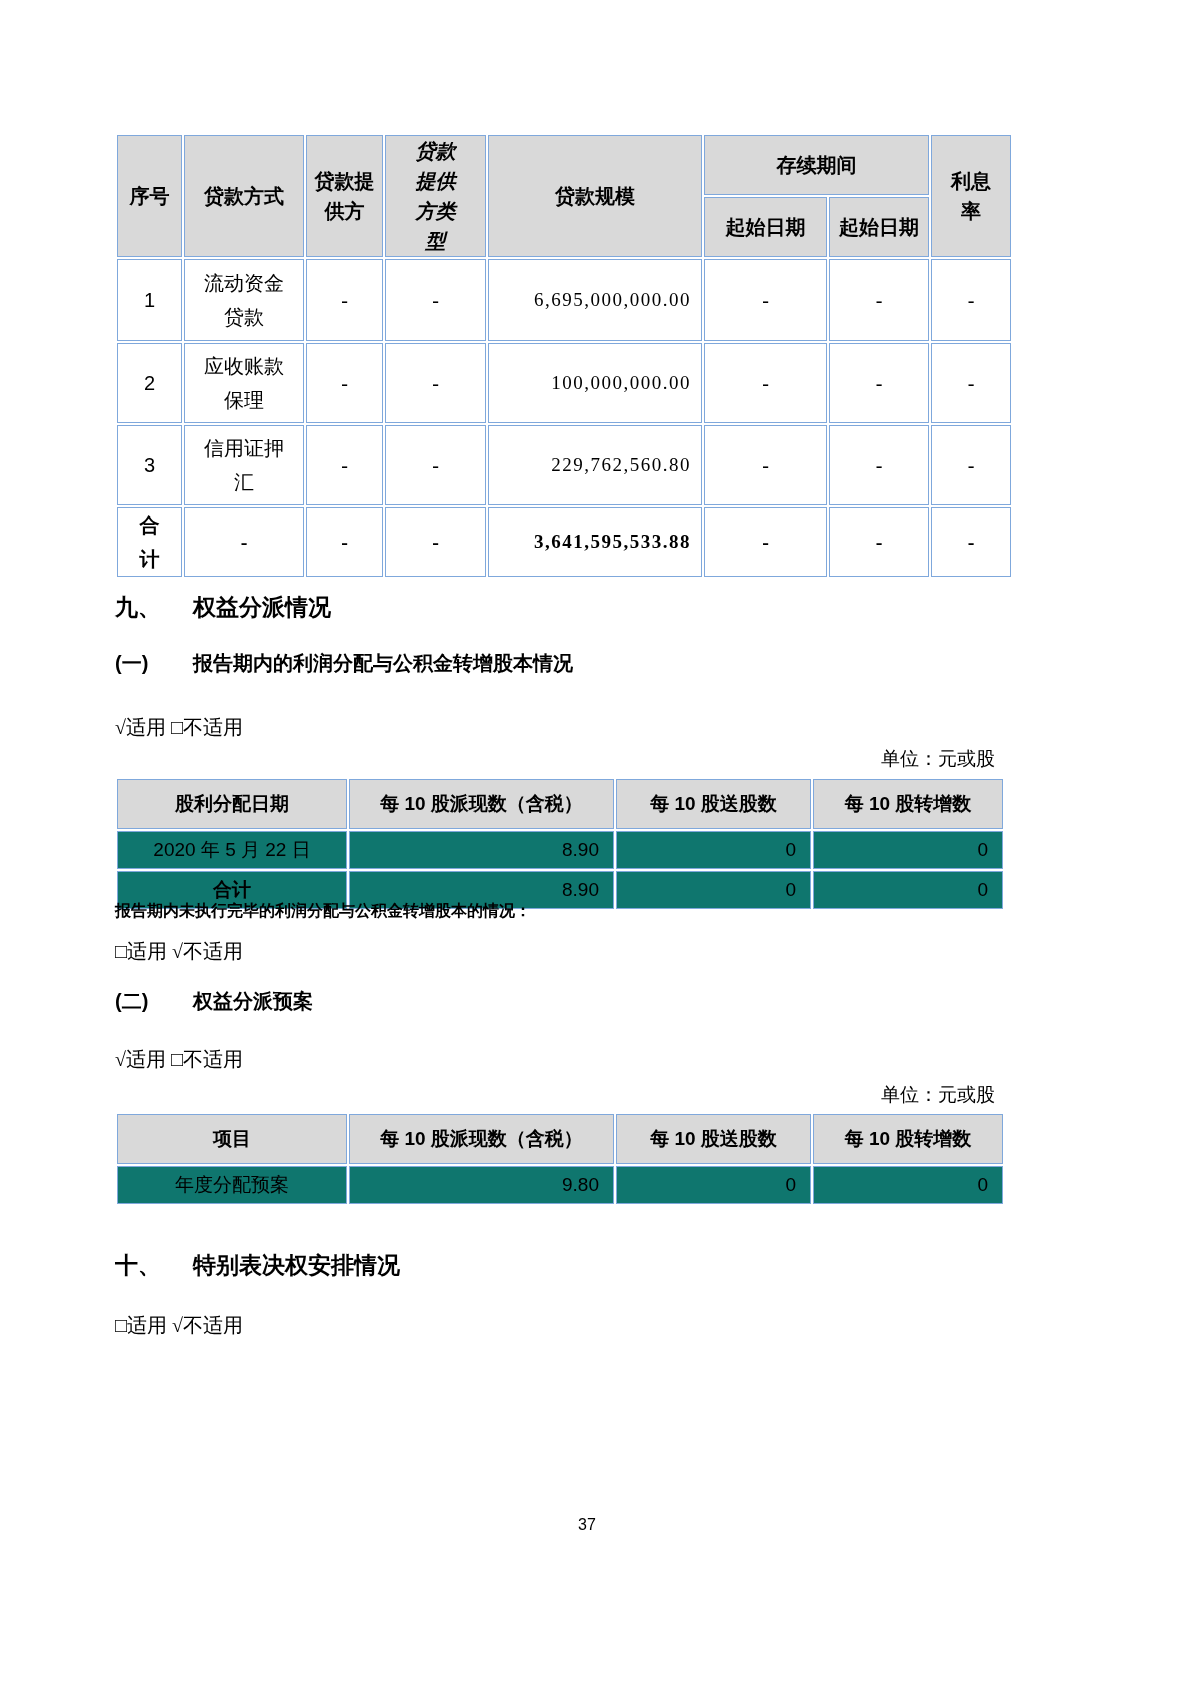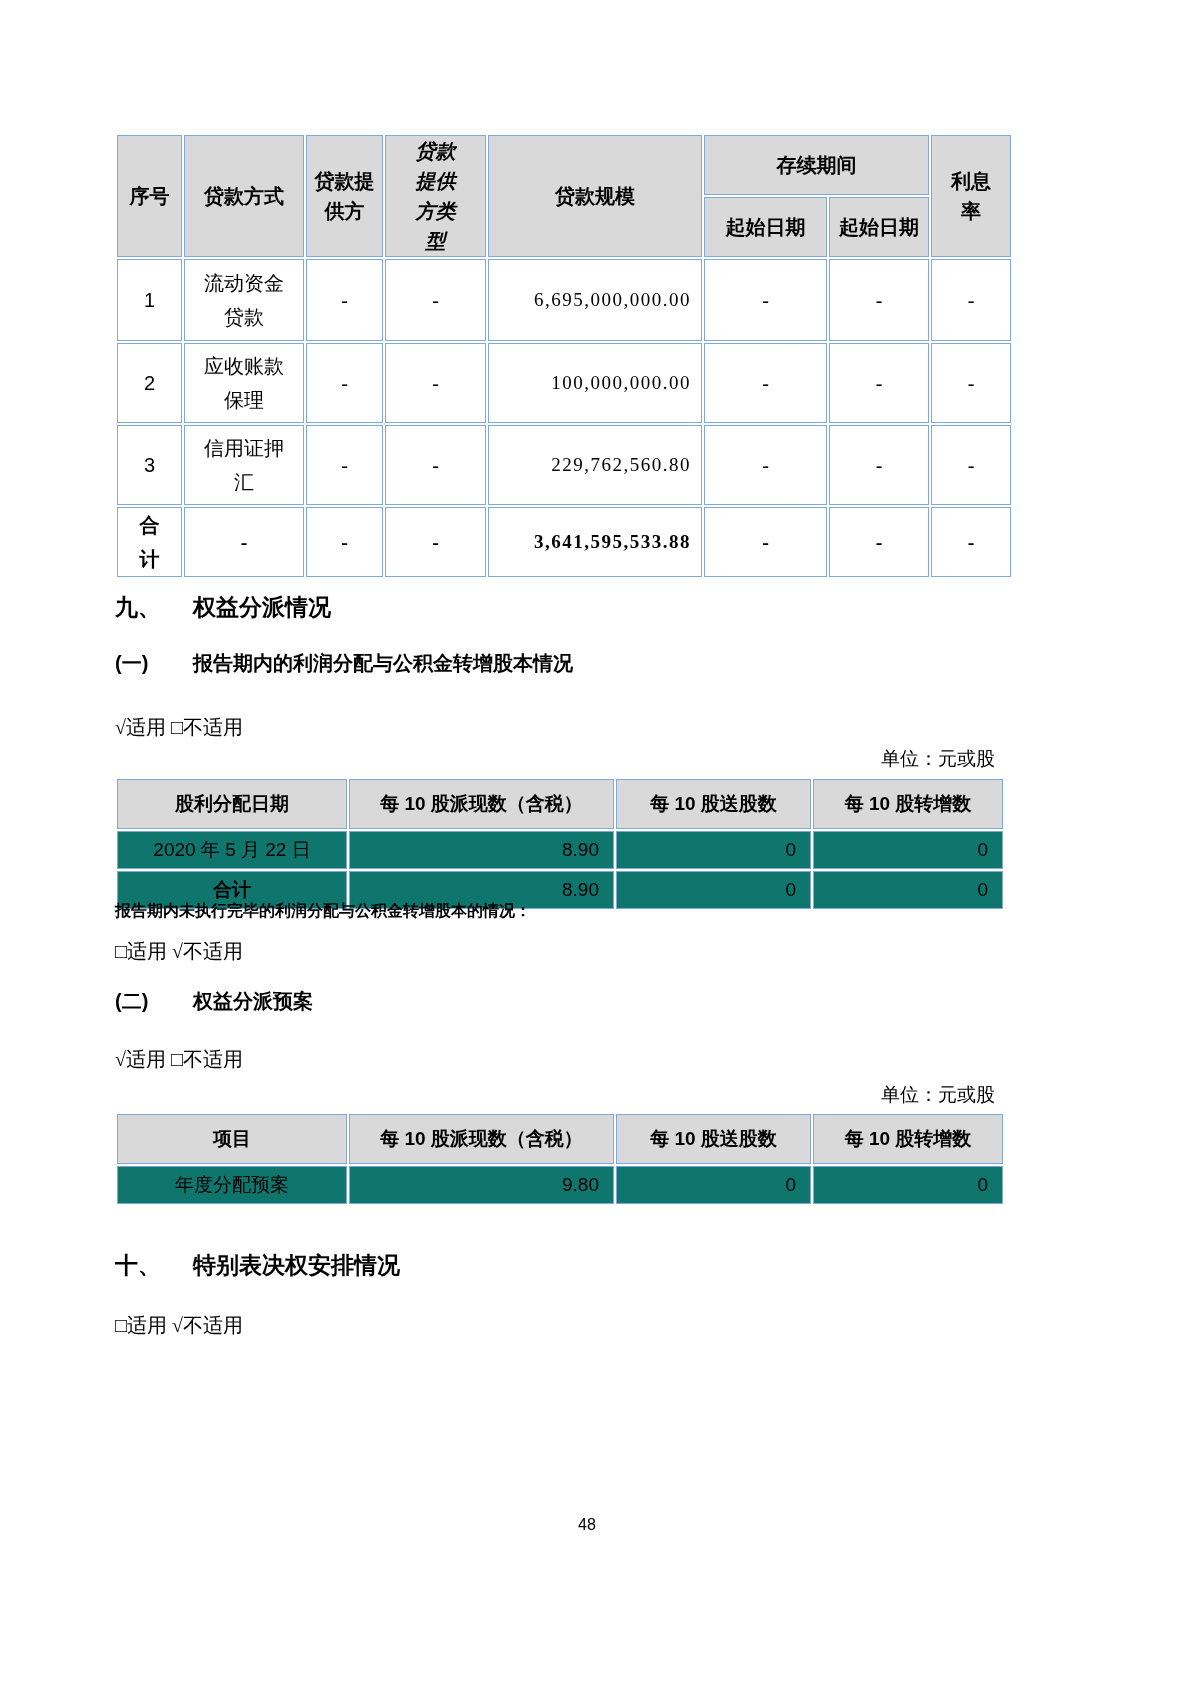--- a/index.html
+++ b/index.html
@@ -245,15 +245,15 @@
     </tbody>
       </table>
   </div>
 
   <div class="abs h1" style="top:1250px;">
     <span class="h-num">十、</span><span>特别表决权安排情况</span>
   </div>
 
   <div class="abs plain" style="top:1312px;">□适用  √不适用</div>
 
-  <div class="pagenum">48</div>
+  <div class="pagenum">37</div>
 
 </div>
 
 </body></html>

